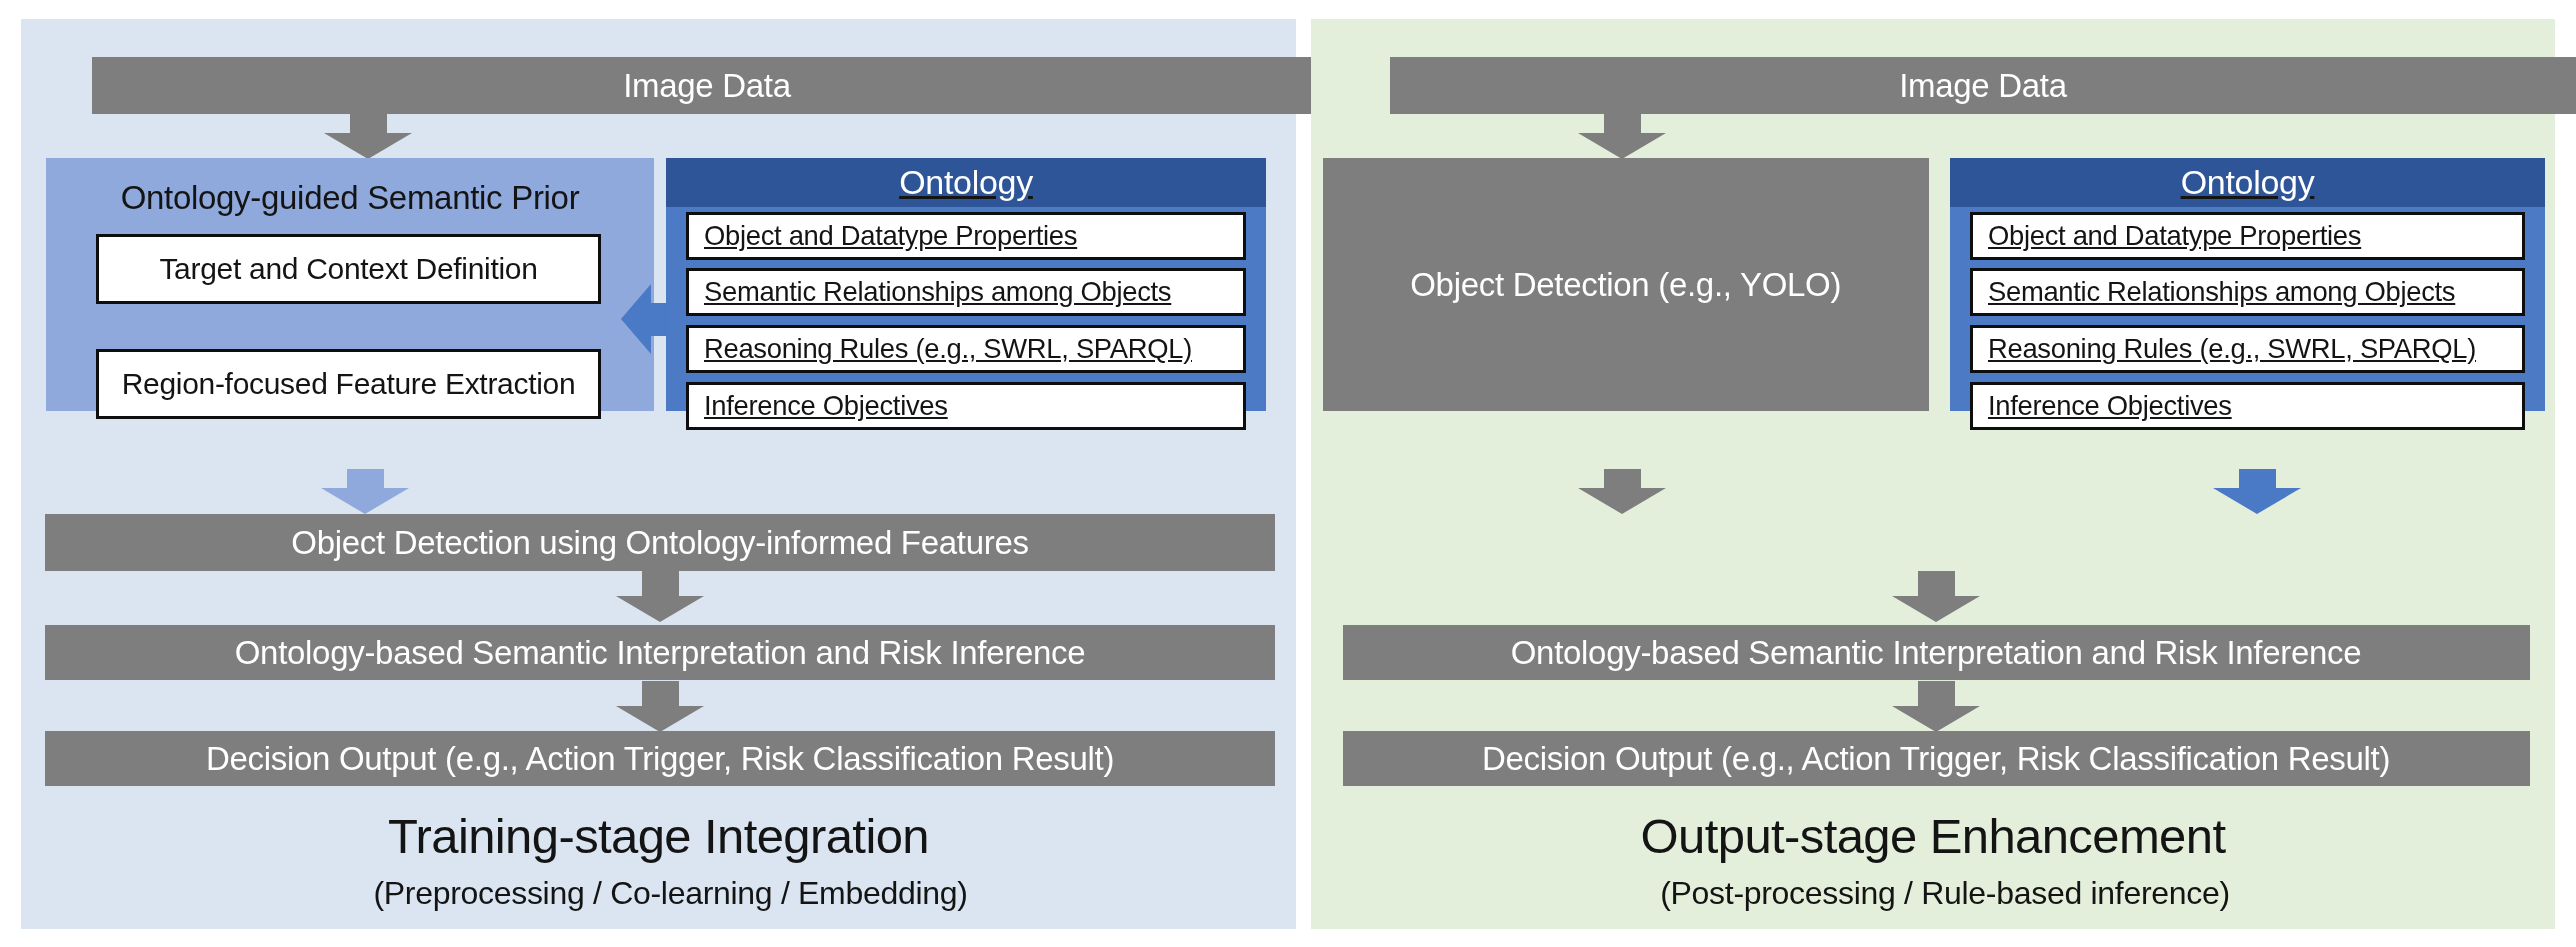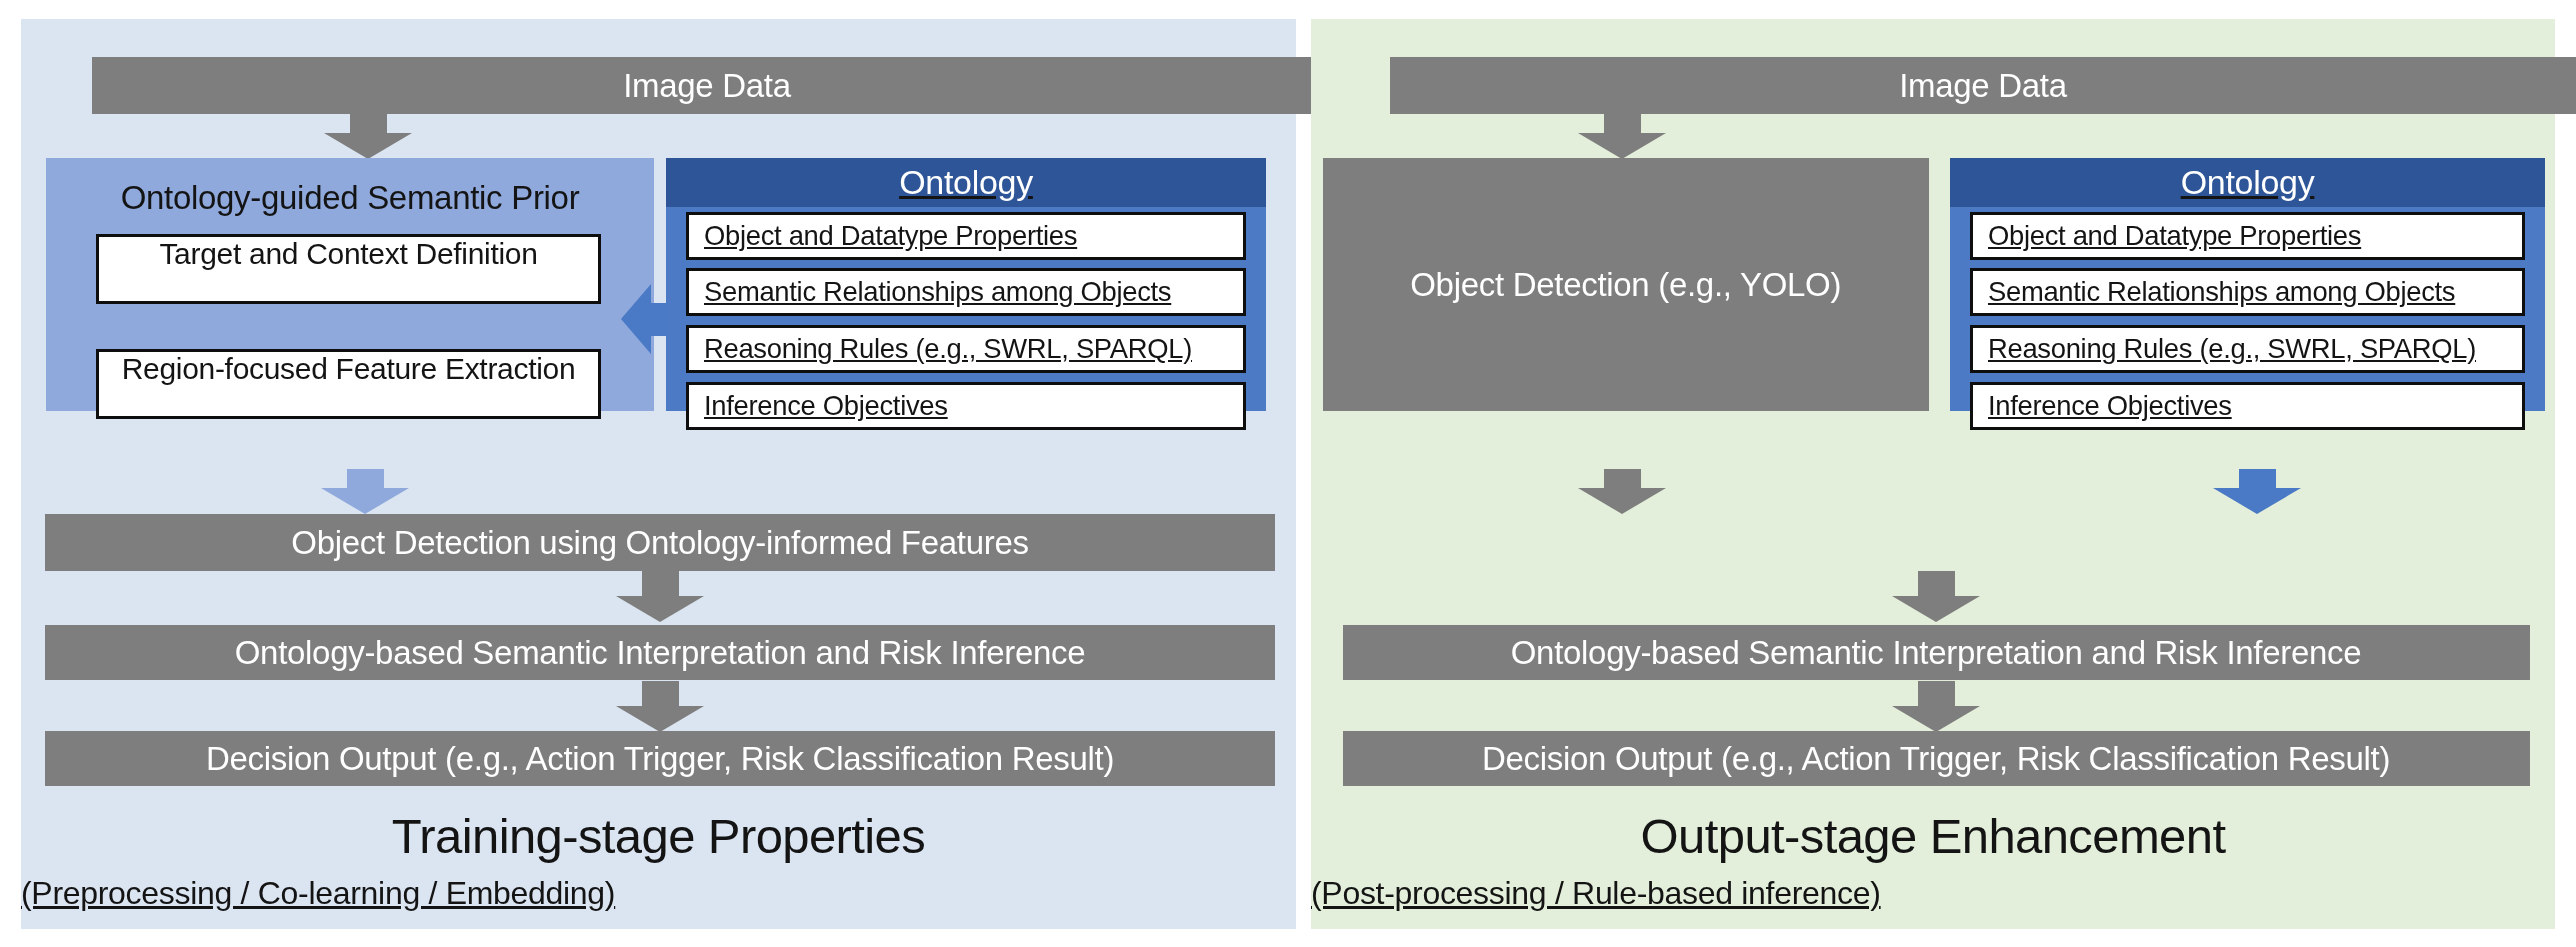--- a/index.html
+++ b/index.html
@@ -60,21 +60,21 @@
 
   .midbox{position:absolute;top:139px;height:253px;}
   .semantic-box{left:25px;width:608px;background:var(--blue-light);}
   .semantic-box .heading{
     position:absolute;top:21px;left:0;width:100%;text-align:center;
     font-size:33px;letter-spacing:-0.3px;color:var(--text-dark);white-space:nowrap;
   }
   .white-box{
     position:absolute;left:50px;width:505px;height:70px;background:#ffffff;
     border:3.5px solid var(--box-border);
-    display:flex;align-items:flex-start;justify-content:center;
+    display:flex;align-items:center;justify-content:center;
     font-size:30px;letter-spacing:-0.3px;white-space:nowrap;
   }
   .white-box.wb1{top:76px;}
   .white-box.wb2{top:191px;}
 
   .gray-box{
     left:11.7px;width:606px;background:var(--gray);color:var(--text-light);
     display:flex;align-items:center;justify-content:center;
     font-size:33px;letter-spacing:-0.3px;white-space:nowrap;
   }
@@ -95,22 +95,22 @@
     height:48px;background:#ffffff;border:3.5px solid var(--box-border);
     display:flex;align-items:center;padding-left:15px;
     font-size:27.4px;letter-spacing:-0.3px;white-space:nowrap;flex:0 0 auto;
   }
 
   .panel-title{
     position:absolute;top:789px;left:0;width:100%;text-align:center;
     font-size:49px;letter-spacing:-0.6px;color:var(--text-dark);white-space:nowrap;
   }
   .panel-subtitle{
-    position:absolute;top:856px;left:0;width:100%;text-align:left;
-    font-size:32px;letter-spacing:-0.3px;color:var(--text-dark);white-space:nowrap;text-decoration:underline;
+    position:absolute;top:856px;left:12px;width:100%;text-align:center;
+    font-size:32px;letter-spacing:-0.3px;color:var(--text-dark);white-space:nowrap;
   }
 </style>
 </head>
 <body>
 
 <div class="panel left">
 
   <div class="bar image-bar">
     <span>Image Data</span>
   </div>
@@ -167,21 +167,21 @@
 
   <div class="arr-down long" style="--c:var(--gray);left:595px;top:662px;">
     <div class="shaft"></div>
     <div class="head"></div>
   </div>
 
   <div class="bar bar4">
     <span>Decision Output (e.g., Action Trigger, Risk Classification Result)</span>
   </div>
 
-  <div class="panel-title">Training-stage Properties</div>
+  <div class="panel-title">Training-stage Integration</div>
   <div class="panel-subtitle">(Preprocessing / Co-learning / Embedding)</div>
 </div>
 
 <div class="panel right">
 
   <div class="bar image-bar">
     <span>Image Data</span>
   </div>
 
   <div class="arr-down" style="--c:var(--gray);left:267px;top:95px;">

